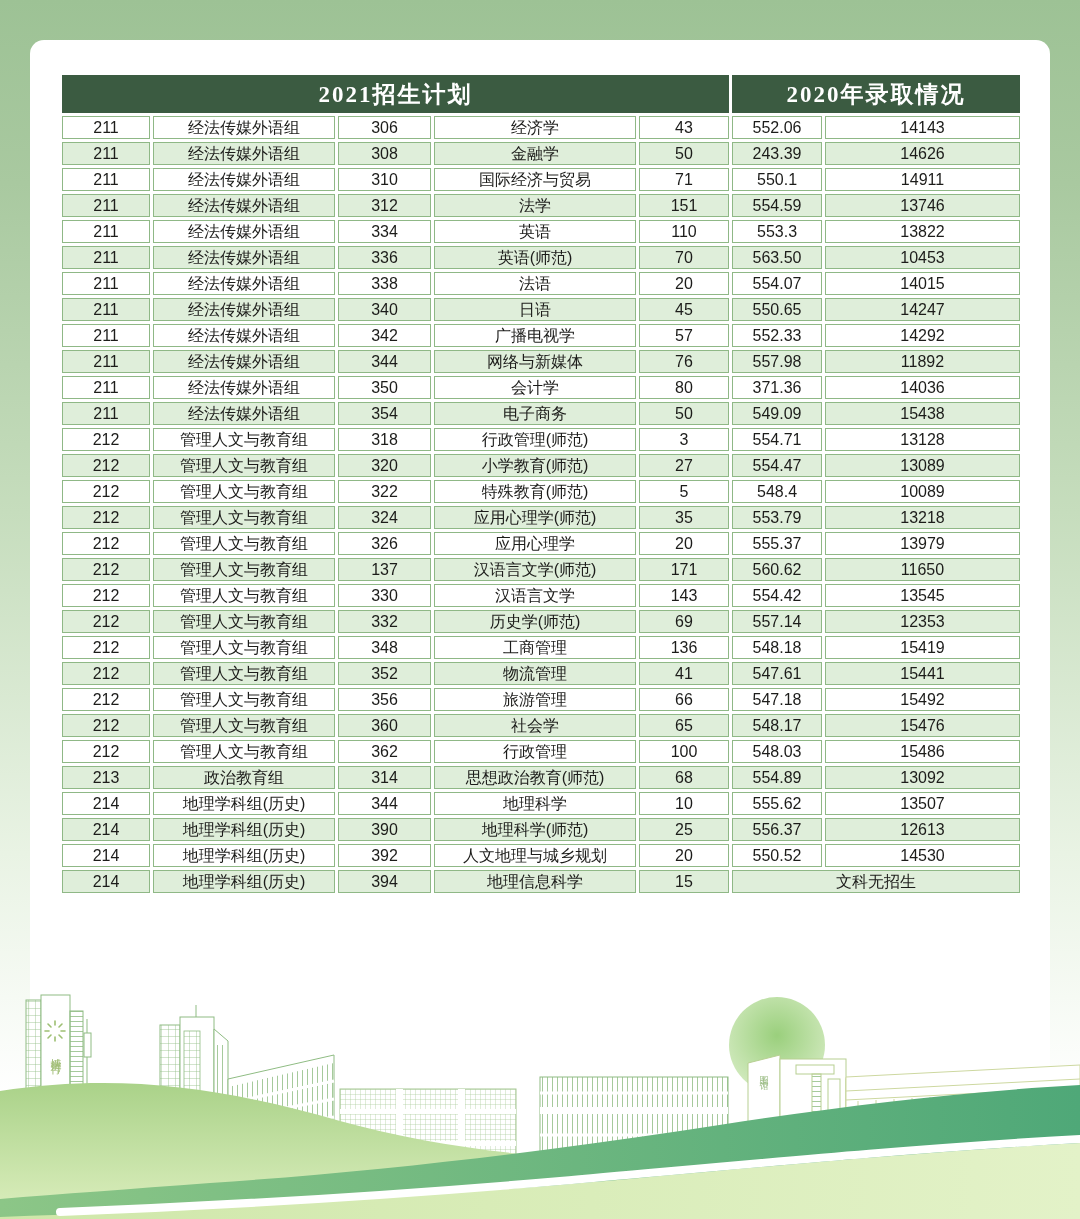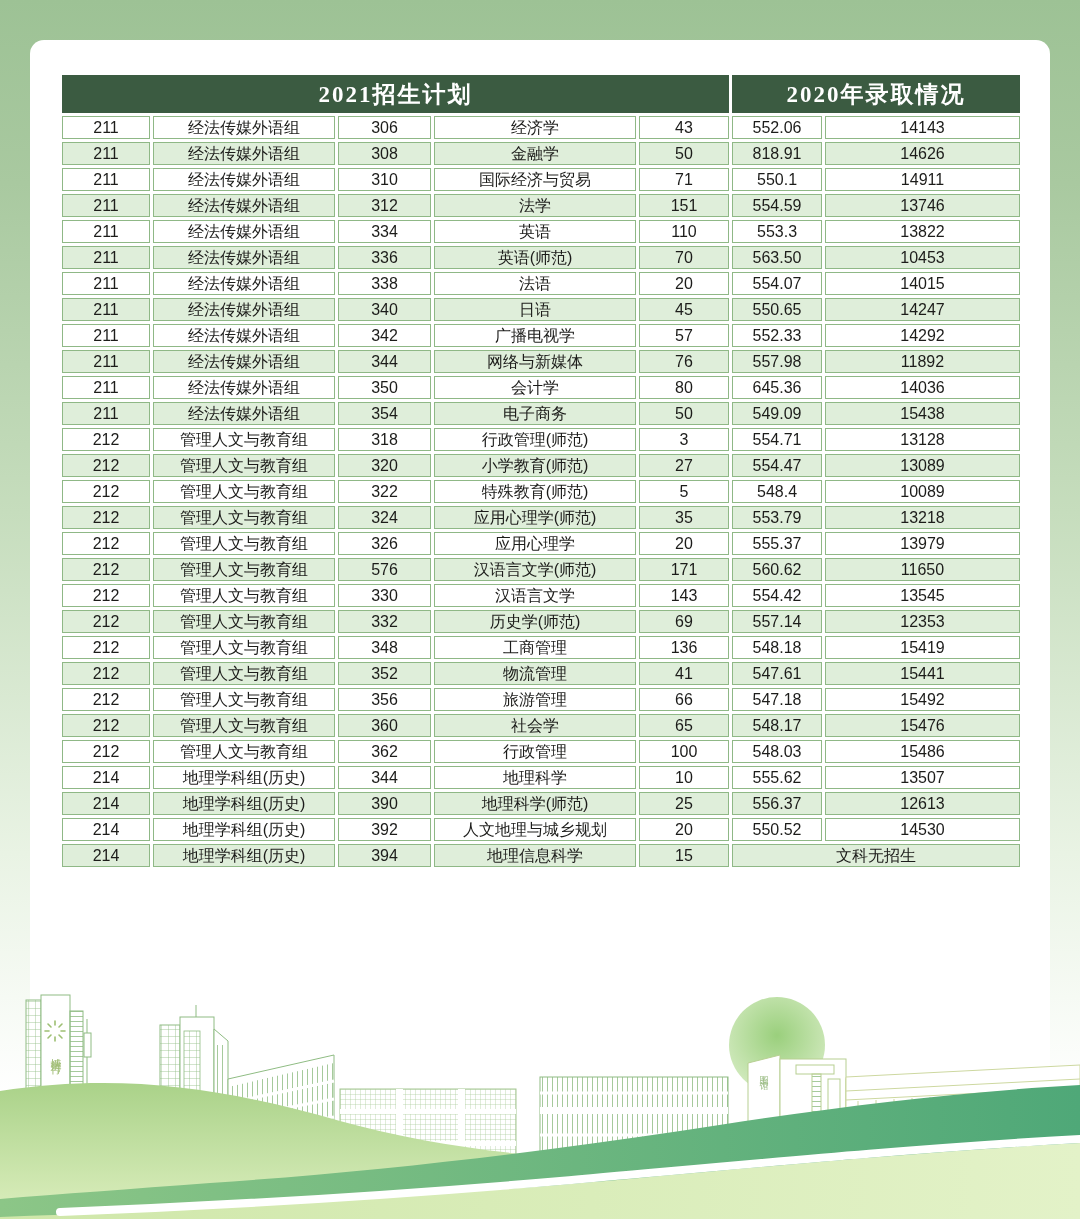--- a/index.html
+++ b/index.html
@@ -67,21 +67,21 @@
           <td>43</td>
           <td>552.06</td>
           <td>14143</td>
         </tr>
         <tr class="alt">
           <td>211</td>
           <td>经法传媒外语组</td>
           <td>308</td>
           <td>金融学</td>
           <td>50</td>
-          <td>818.91</td>
+          <td>243.39</td>
           <td>14626</td>
         </tr>
         <tr>
           <td>211</td>
           <td>经法传媒外语组</td>
           <td>310</td>
           <td>国际经济与贸易</td>
           <td>71</td>
           <td>550.1</td>
           <td>14911</td>
@@ -148,21 +148,21 @@
           <td>76</td>
           <td>557.98</td>
           <td>11892</td>
         </tr>
         <tr>
           <td>211</td>
           <td>经法传媒外语组</td>
           <td>350</td>
           <td>会计学</td>
           <td>80</td>
-          <td>645.36</td>
+          <td>371.36</td>
           <td>14036</td>
         </tr>
         <tr class="alt">
           <td>211</td>
           <td>经法传媒外语组</td>
           <td>354</td>
           <td>电子商务</td>
           <td>50</td>
           <td>549.09</td>
           <td>15438</td>
@@ -208,21 +208,21 @@
           <td>管理人文与教育组</td>
           <td>326</td>
           <td>应用心理学</td>
           <td>20</td>
           <td>555.37</td>
           <td>13979</td>
         </tr>
         <tr class="alt">
           <td>212</td>
           <td>管理人文与教育组</td>
-          <td>576</td>
+          <td>137</td>
           <td>汉语言文学(师范)</td>
           <td>171</td>
           <td>560.62</td>
           <td>11650</td>
         </tr>
         <tr>
           <td>212</td>
           <td>管理人文与教育组</td>
           <td>330</td>
           <td>汉语言文学</td>
@@ -276,20 +276,29 @@
           <td>15476</td>
         </tr>
         <tr>
           <td>212</td>
           <td>管理人文与教育组</td>
           <td>362</td>
           <td>行政管理</td>
           <td>100</td>
           <td>548.03</td>
           <td>15486</td>
+        </tr>
+        <tr class="alt">
+          <td>213</td>
+          <td>政治教育组</td>
+          <td>314</td>
+          <td>思想政治教育(师范)</td>
+          <td>68</td>
+          <td>554.89</td>
+          <td>13092</td>
         </tr>
         <tr>
           <td>214</td>
           <td>地理学科组(历史)</td>
           <td>344</td>
           <td>地理科学</td>
           <td>10</td>
           <td>555.62</td>
           <td>13507</td>
         </tr>

